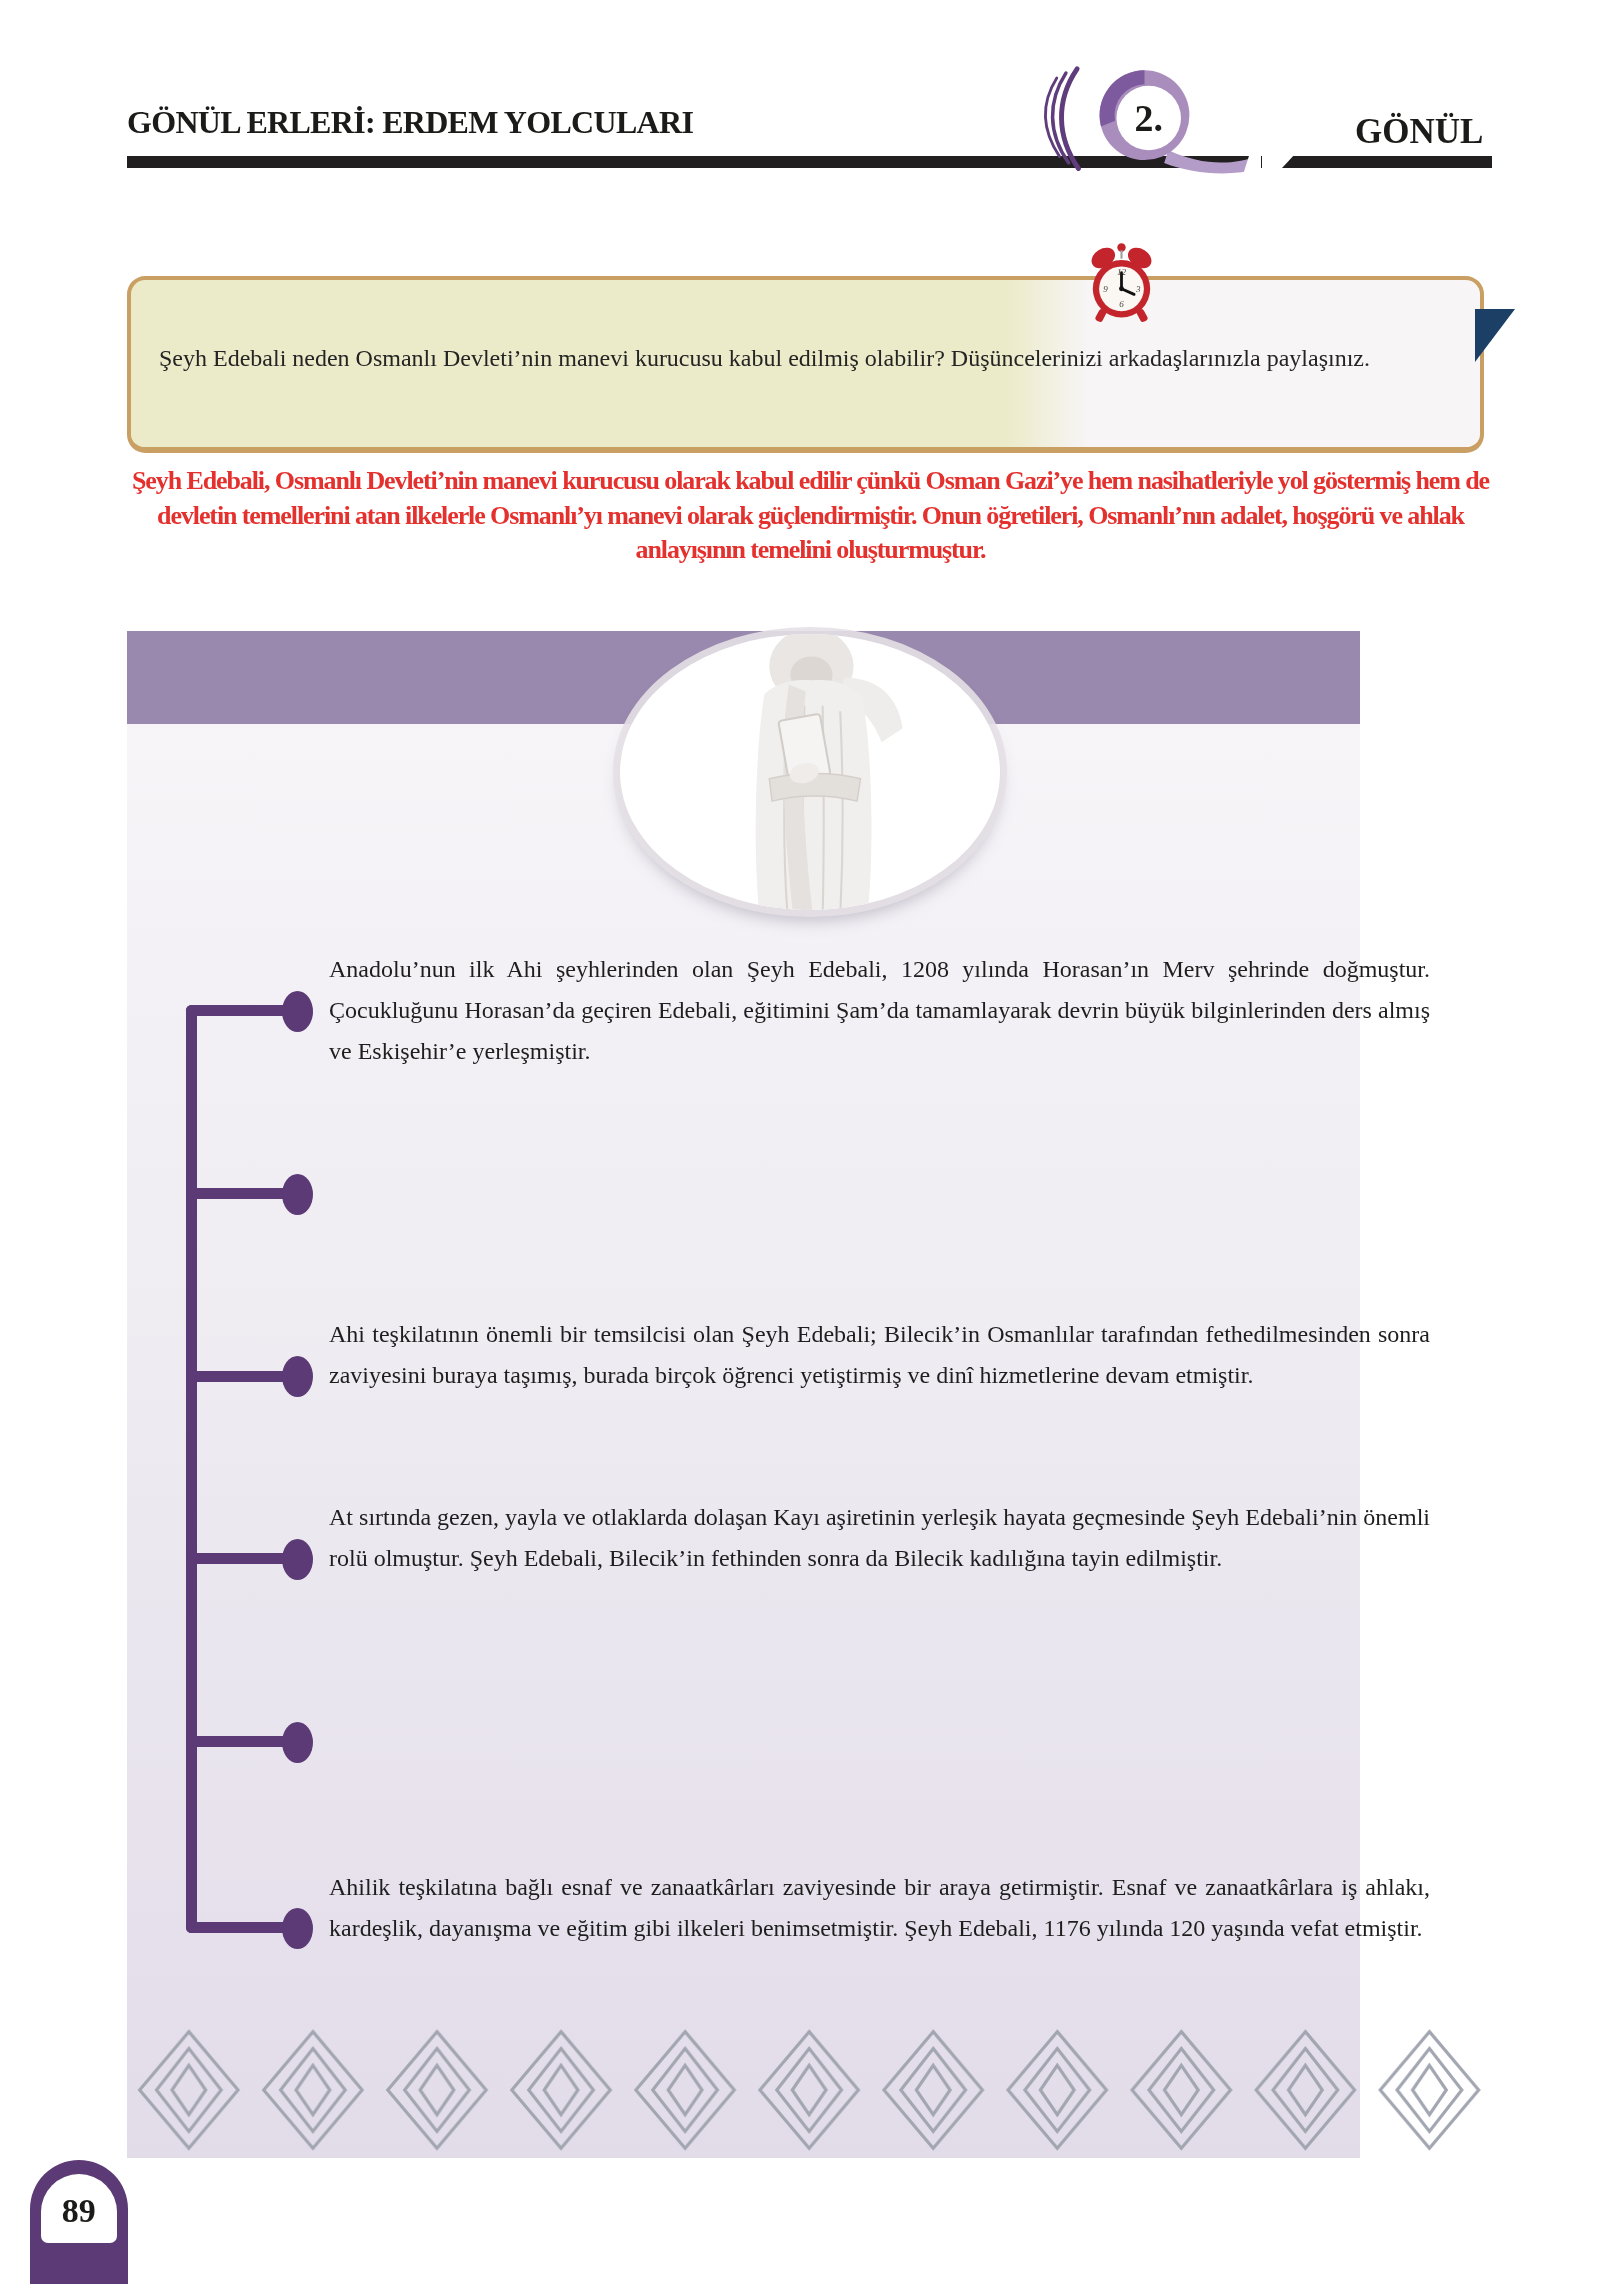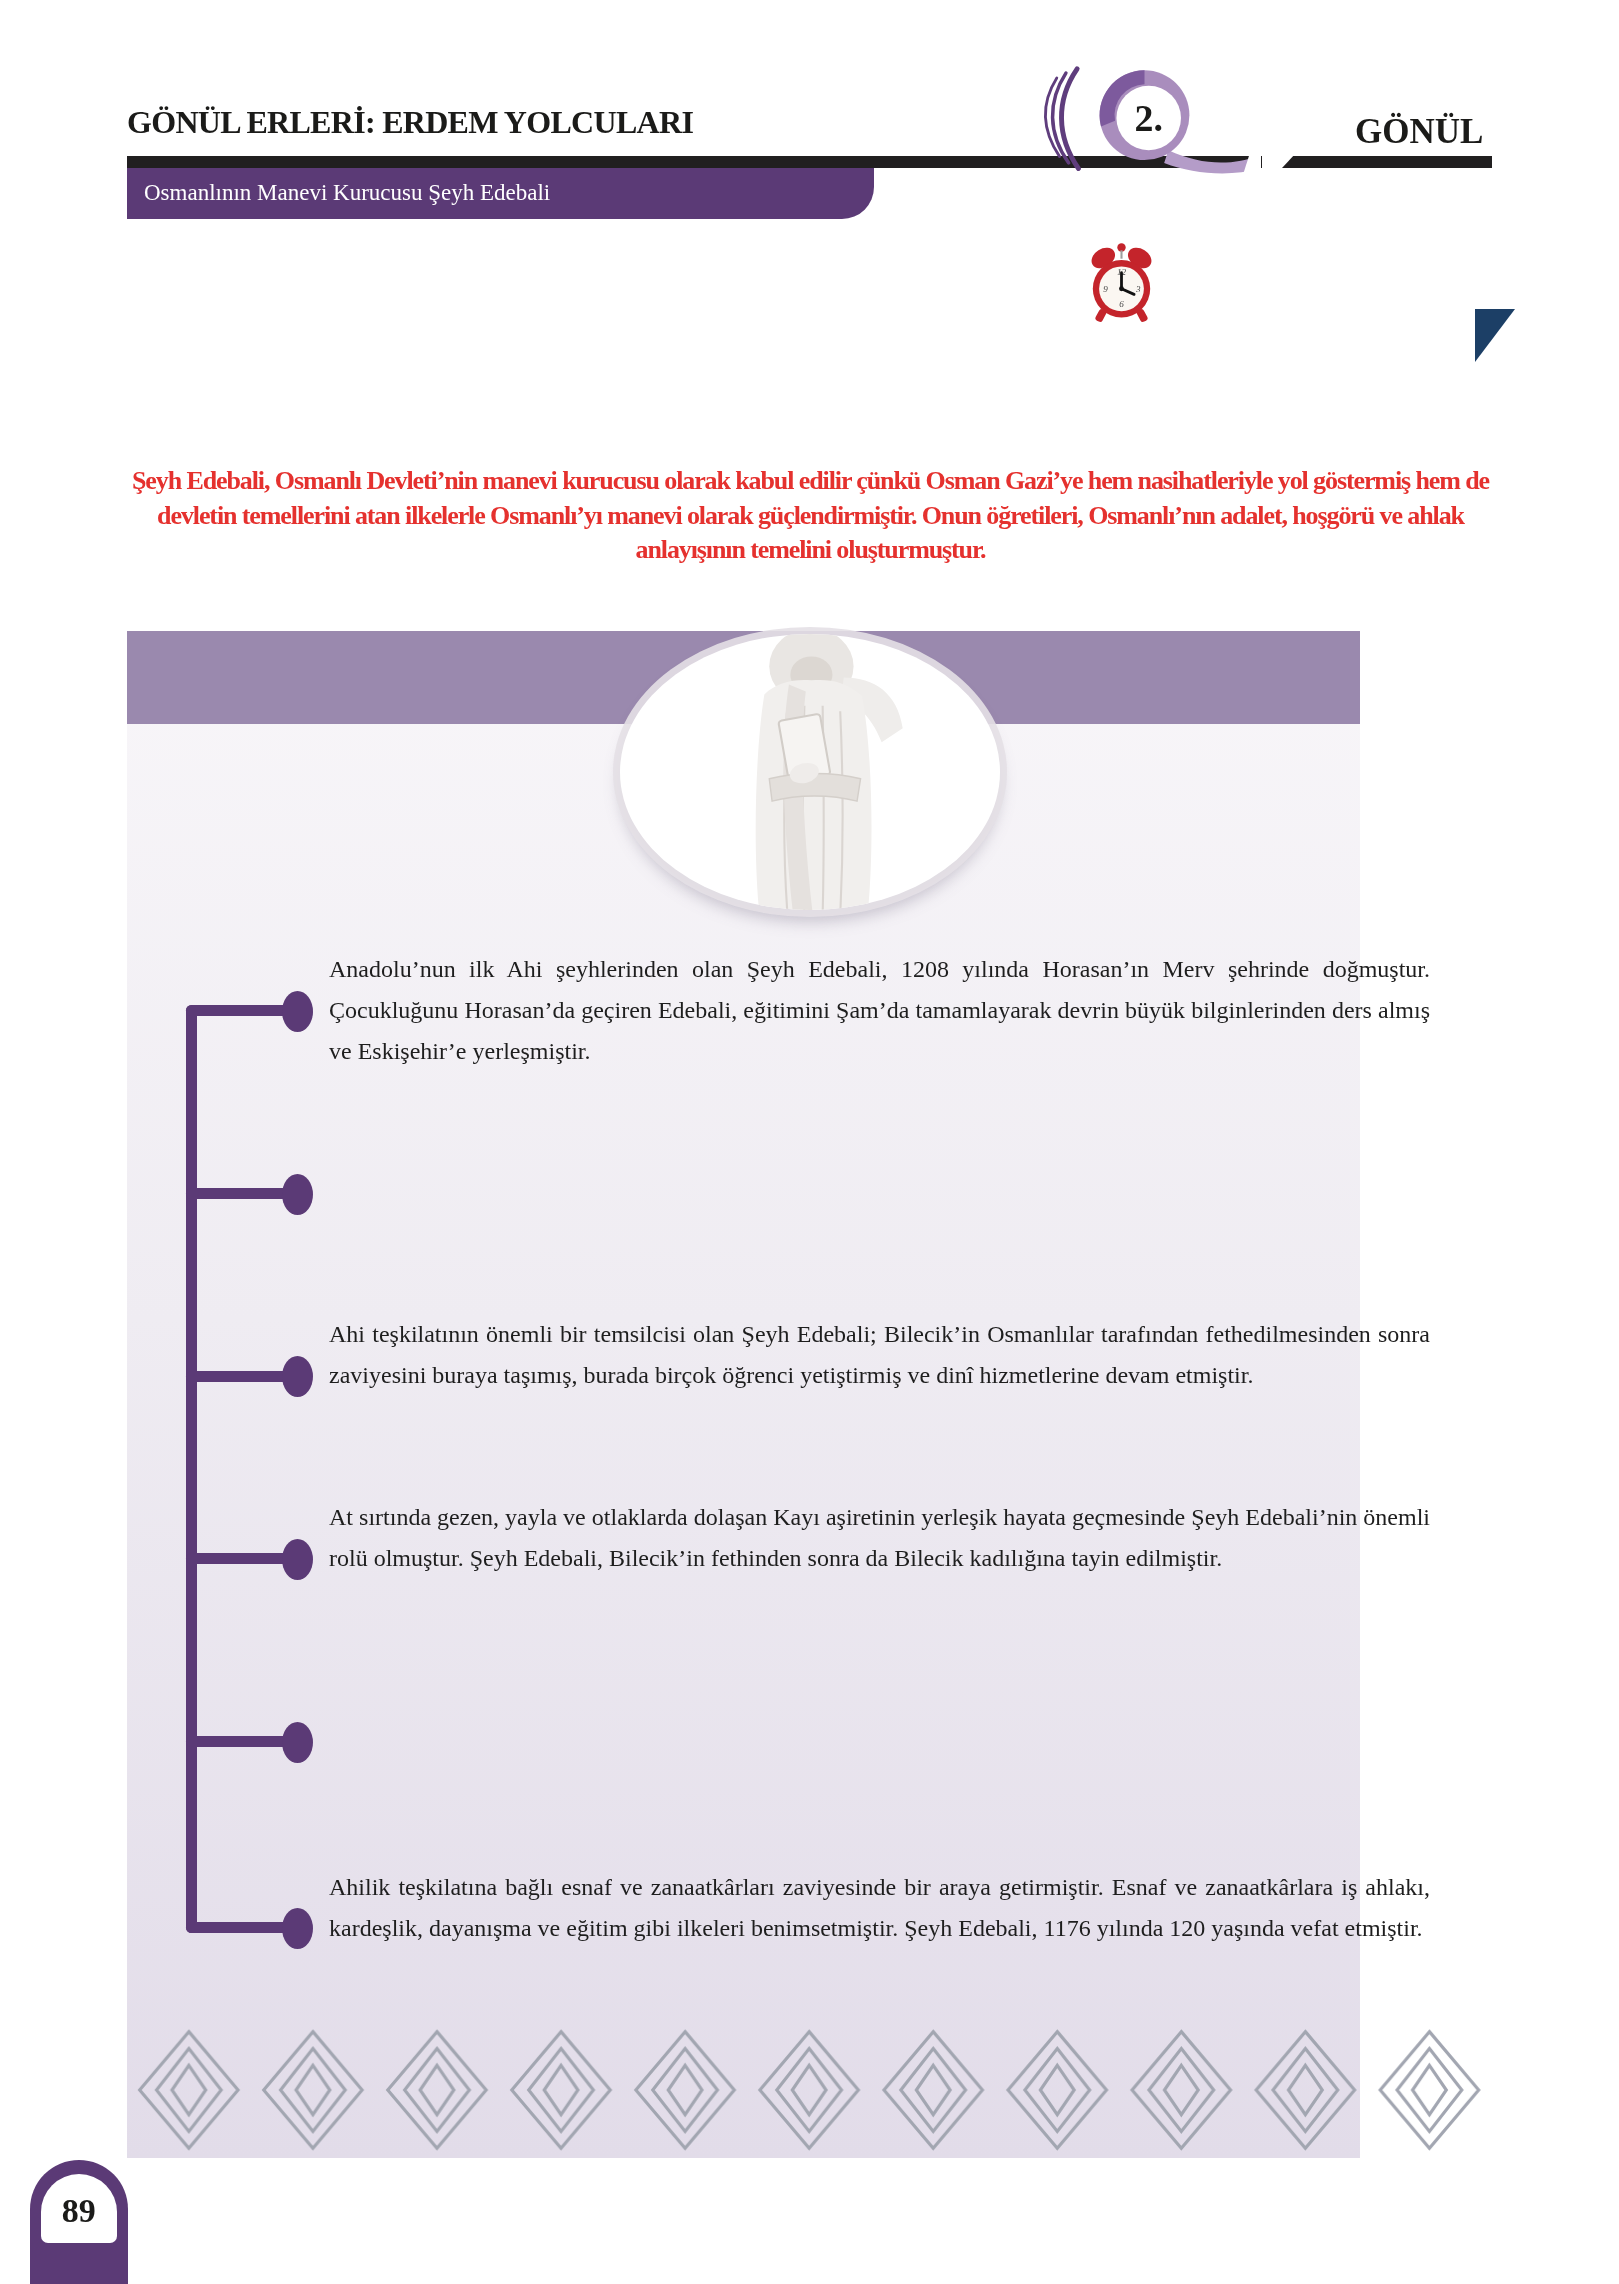--- a/index.html
+++ b/index.html
@@ -114,24 +114,24 @@
     <path d="M200 130 C 248 152 292 152 330 137 L 330 156 C 288 168 236 164 194 148 Z" fill="#b49cc8"></path>
     <path d="M318 128 L 332 126 L 332 168 L 306 166 Z" fill="#ffffff"></path>
     <circle cx="166" cy="80" r="64" fill="#a98dbd"></circle>
     <path d="M166 16 A 64 64 0 0 0 104 96 L 124 88 A 44 44 0 0 1 166 36 Z" fill="#7d5a9d"></path>
     <circle cx="172" cy="84" r="46" fill="#ffffff"></circle>
     <text x="172" y="102" text-anchor="middle" font-size="54" font-weight="bold" fill="#1b1b19">2.</text>
   </svg>
 
   <div class="unit-label">GÖNÜL</div>
 
-  <div class="section-bar">
-    <span class="txt">Osmanlının Manevi Kurucusu Şeyh Edebali</span>
+
+  <div class="question-box">
+    <span class="txt">Şeyh Edebali neden Osmanlı Devleti’nin manevi kurucusu kabul edilmiş olabilir? Düşüncelerinizi arkadaşlarınızla paylaşınız.</span>
   </div>
-
   <div class="ready-fold"></div>
   <svg class="clock" viewBox="0 0 110 124">
     <rect x="20" y="100" width="11" height="18" rx="4" fill="#c4242b" transform="rotate(28 25 109)"></rect>
     <rect x="79" y="100" width="11" height="18" rx="4" fill="#c4242b" transform="rotate(-28 85 109)"></rect>
     <ellipse cx="29" cy="27" rx="18" ry="13" fill="#c4242b" transform="rotate(-32 29 27)"></ellipse>
     <ellipse cx="81" cy="27" rx="18" ry="13" fill="#c4242b" transform="rotate(32 81 27)"></ellipse>
     <circle cx="55" cy="12" r="6" fill="#c4242b"></circle>
     <line x1="55" y1="16" x2="55" y2="28" stroke="#9e9e9e" stroke-width="3"></line>
     <circle cx="55" cy="71" r="41" fill="#c4242b"></circle>
     <circle cx="55" cy="71" r="32" fill="#fbf7f2"></circle>

